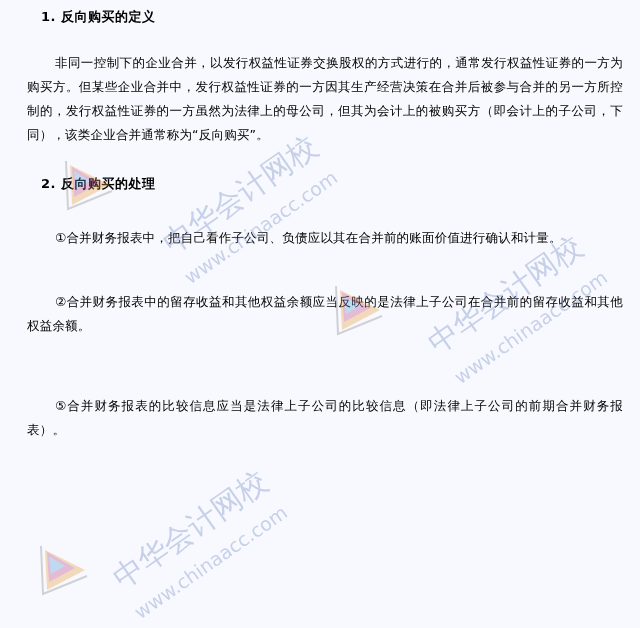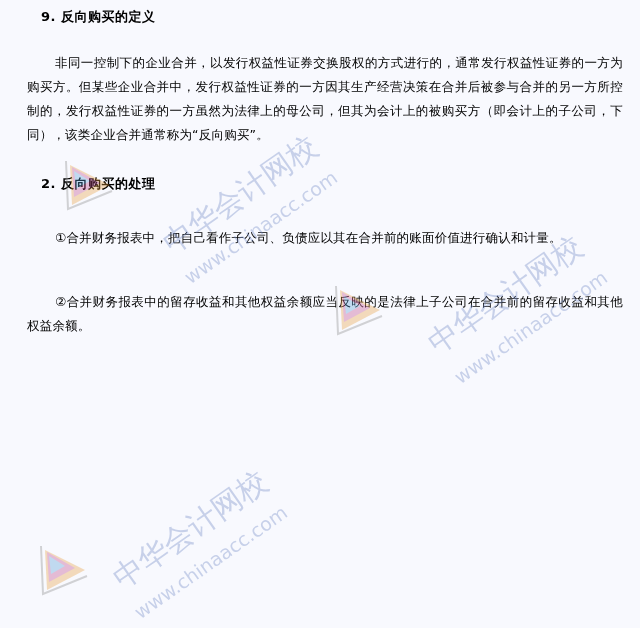--- a/index.html
+++ b/index.html
@@ -60,33 +60,34 @@
       color: #6d86c4;
       transform: rotate(-35deg);
       transform-origin: left top;
       white-space: nowrap;
     }
   </style>
 </head>
 <body>
 
 <div class="content">
-  <div class="heading">9. 反向购买的定义</div>
+  <div class="heading">1. 反向购买的定义</div>
   <div class="gap-m"></div>
   <p class="para">非同一控制下的企业合并，以发行权益性证券交换股权的方式进行的，通常发行权益性证券的一方为购买方。但某些企业合并中，发行权益性证券的一方因其生产经营决策在合并后被参与合并的另一方所控制的，发行权益性证券的一方虽然为法律上的母公司，但其为会计上的被购买方（即会计上的子公司，下同），该类企业合并通常称为“反向购买”。</p>
   <div class="gap-s"></div>
   <div class="heading">2. 反向购买的处理</div>
   <div class="gap-m"></div>
   <div class="gap-m"></div>
   <p class="para">①合并财务报表中，把自己看作子公司、负债应以其在合并前的账面价值进行确认和计量。</p>
   <div class="gap-m"></div>
   <p class="para">②合并财务报表中的留存收益和其他权益余额应当反映的是法律上子公司在合并前的留存收益和其他权益余额。</p>
   <div class="gap-m"></div>
   <div class="gap-m"></div>
   <div class="gap-m"></div>
+  <p class="para">⑤合并财务报表的比较信息应当是法律上子公司的比较信息（即法律上子公司的前期合并财务报表）。</p>
   <div class="gap-m"></div>
 </div>
 
 <div class="watermark" style="left:60px; top:120px; width:260px; height:160px;">
   <svg width="60" height="60" viewBox="0 0 60 60" style="position:absolute; left:0; top:35px;">
     <polygon points="10,10 50,30 12,50" fill="#e8a040"></polygon>
     <polygon points="12,12 40,28 14,42" fill="#c04a8a"></polygon>
     <polygon points="14,16 30,26 16,34" fill="#5aa0d8"></polygon>
     <path d="M6,6 L8,54 L52,36" stroke="#888" stroke-width="2" fill="none"></path>
   </svg>

